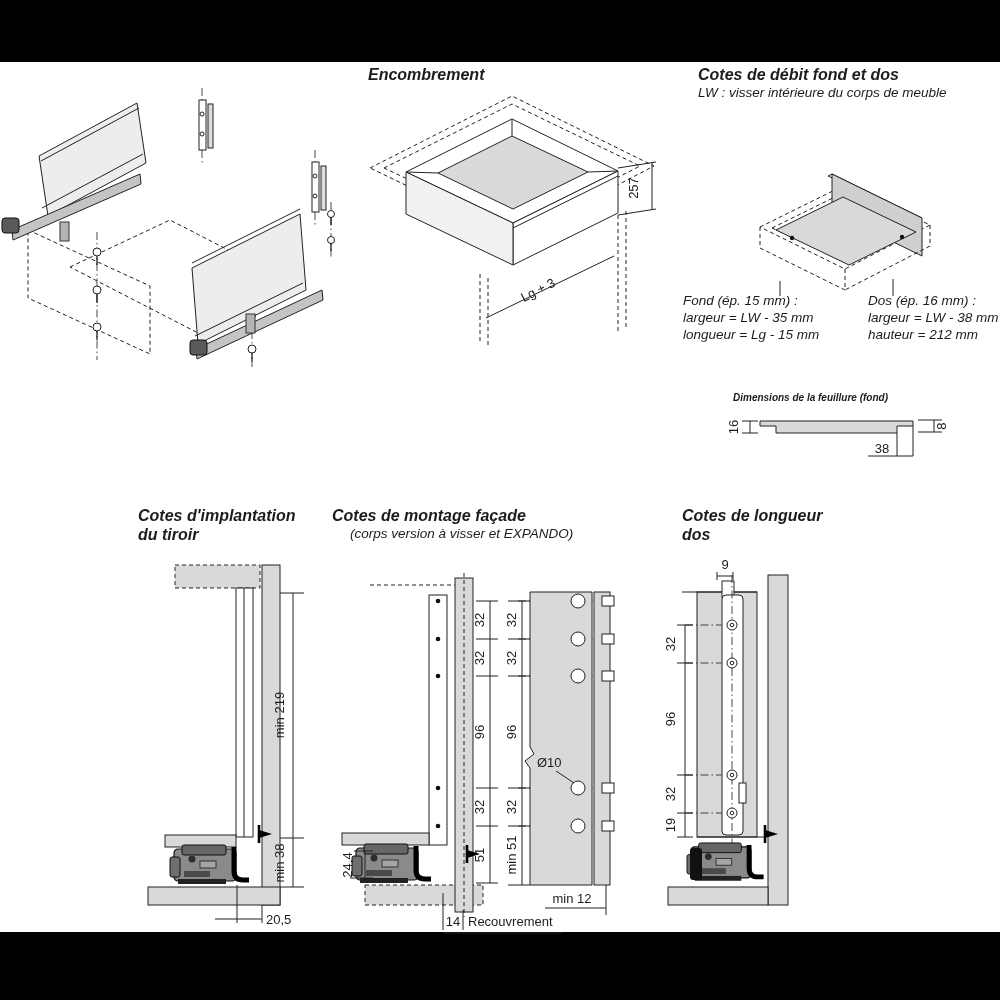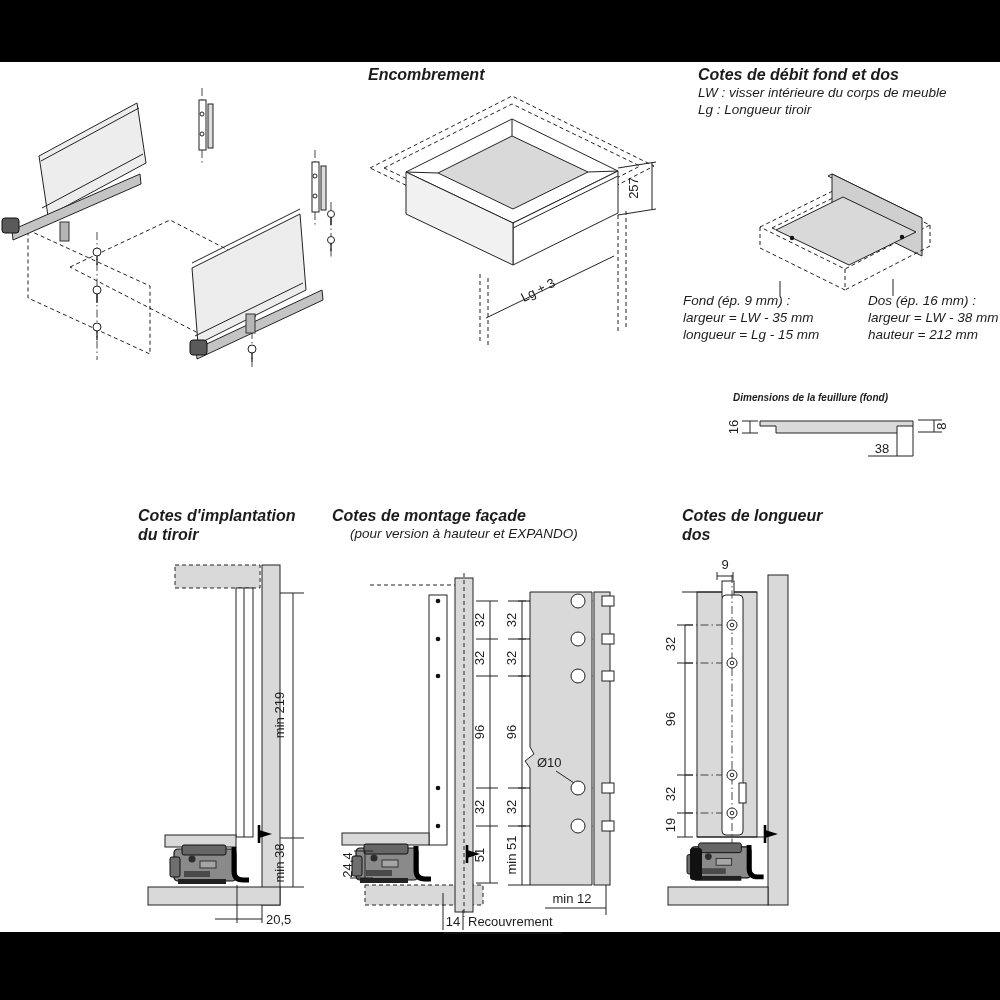--- a/index.html
+++ b/index.html
@@ -115,21 +115,20 @@
   <line class="ln" x1="292" y1="100" x2="292" y2="147"></line>
   <text transform="rotate(-90 278 126)" x="278" y="126" text-anchor="middle">257</text>
 
   <line class="ln" x1="126" y1="256" x2="254" y2="194"></line>
   <text transform="rotate(-27 180 232)" x="180" y="232" text-anchor="middle" font-size="15">Lg + 3</text>
 </svg>
 
 <div class="sec title" style="left:698px;top:65px">Cotes de débit fond et dos</div>
 <div class="sec sub" style="left:698px;top:84px">
   <div>LW : visser intérieure du corps de meuble</div>
-  <div>Lg : Longueur tiroir</div>
 </div>
 <svg style="left:680px;top:62px" width="320" height="230" viewBox="0 0 320 230">
 
   <polygon class="dashed" points="80,165 165,123 250,163 165,207"></polygon>
   <polygon class="dashed" points="92,166 165,130 243,163 168,200"></polygon>
 
   <polygon class="white" points="148,114 238,158 242,156 152,112"></polygon>
   <polygon class="panel2" points="152,112 242,156 242,194 152,150"></polygon>
 
   <polygon class="panel" points="96,168 163,135 236,170 169,203"></polygon>
@@ -139,21 +138,21 @@
   <line class="dashed" x1="80" y1="165" x2="80" y2="186"></line>
   <line class="dashed" x1="250" y1="163" x2="250" y2="184"></line>
   <line class="dashed" x1="165" y1="207" x2="165" y2="228"></line>
   <line class="dashed" x1="80" y1="186" x2="165" y2="228"></line>
   <line class="dashed" x1="250" y1="184" x2="165" y2="228"></line>
 
   <line class="ln" x1="100" y1="219" x2="100" y2="234"></line>
   <line class="ln" x1="213" y1="217" x2="213" y2="234"></line>
 </svg>
 <div class="sec note" style="left:683px;top:292px">
-  <div>Fond (ép. 9 mm) :</div>
+  <div>Fond (ép. 15 mm) :</div>
   <div>largeur = LW - 35 mm</div>
   <div>longueur = Lg - 15 mm</div>
 </div>
 <div class="sec note" style="left:868px;top:292px">
   <div>Dos (ép. 16 mm) :</div>
   <div>largeur = LW - 38 mm</div>
   <div>hauteur = 212 mm</div>
 </div>
 
 <div class="sec title" style="left:733px;top:388px;font-size:10px">Dimensions de la feuillure (fond)</div>
@@ -216,21 +215,21 @@
   <line class="ln" x1="163" y1="293" x2="163" y2="342"></line>
   <text transform="rotate(-90 154 318)" x="154" y="318" text-anchor="middle">min 38</text>
 
   <line class="ln" x1="107" y1="340" x2="107" y2="378"></line>
   <line class="ln" x1="132" y1="360" x2="132" y2="378"></line>
   <line class="ln" x1="85" y1="374" x2="132" y2="374"></line>
   <text x="136" y="379">20,5</text>
 </svg>
 
 <div class="sec title" style="left:332px;top:506px">Cotes de montage façade</div>
-<div class="sec sub" style="left:350px;top:525px">(pour version à hauteur et EXPANDO)</div>
+<div class="sec sub" style="left:350px;top:525px">(corps version à visser et EXPANDO)</div>
 <svg style="left:340px;top:545px" width="335" height="390" viewBox="0 0 335 390">
 
   <line class="dashed" x1="30" y1="40" x2="133" y2="40"></line>
   <rect x="25" y="340" width="118" height="20" fill="#d9d9d9" stroke="#222" stroke-dasharray="4 3"></rect>
   <rect class="panel" x="115" y="33" width="18" height="334"></rect>
   <line class="dashed" x1="124" y1="28" x2="124" y2="372"></line>
   <rect class="white" x="89" y="50" width="18" height="250"></rect>
   <circle class="dot" cx="98" cy="56" r="2.3"></circle>
   <circle class="dot" cx="98" cy="94" r="2.3"></circle>
   <circle class="dot" cx="98" cy="131" r="2.3"></circle>

